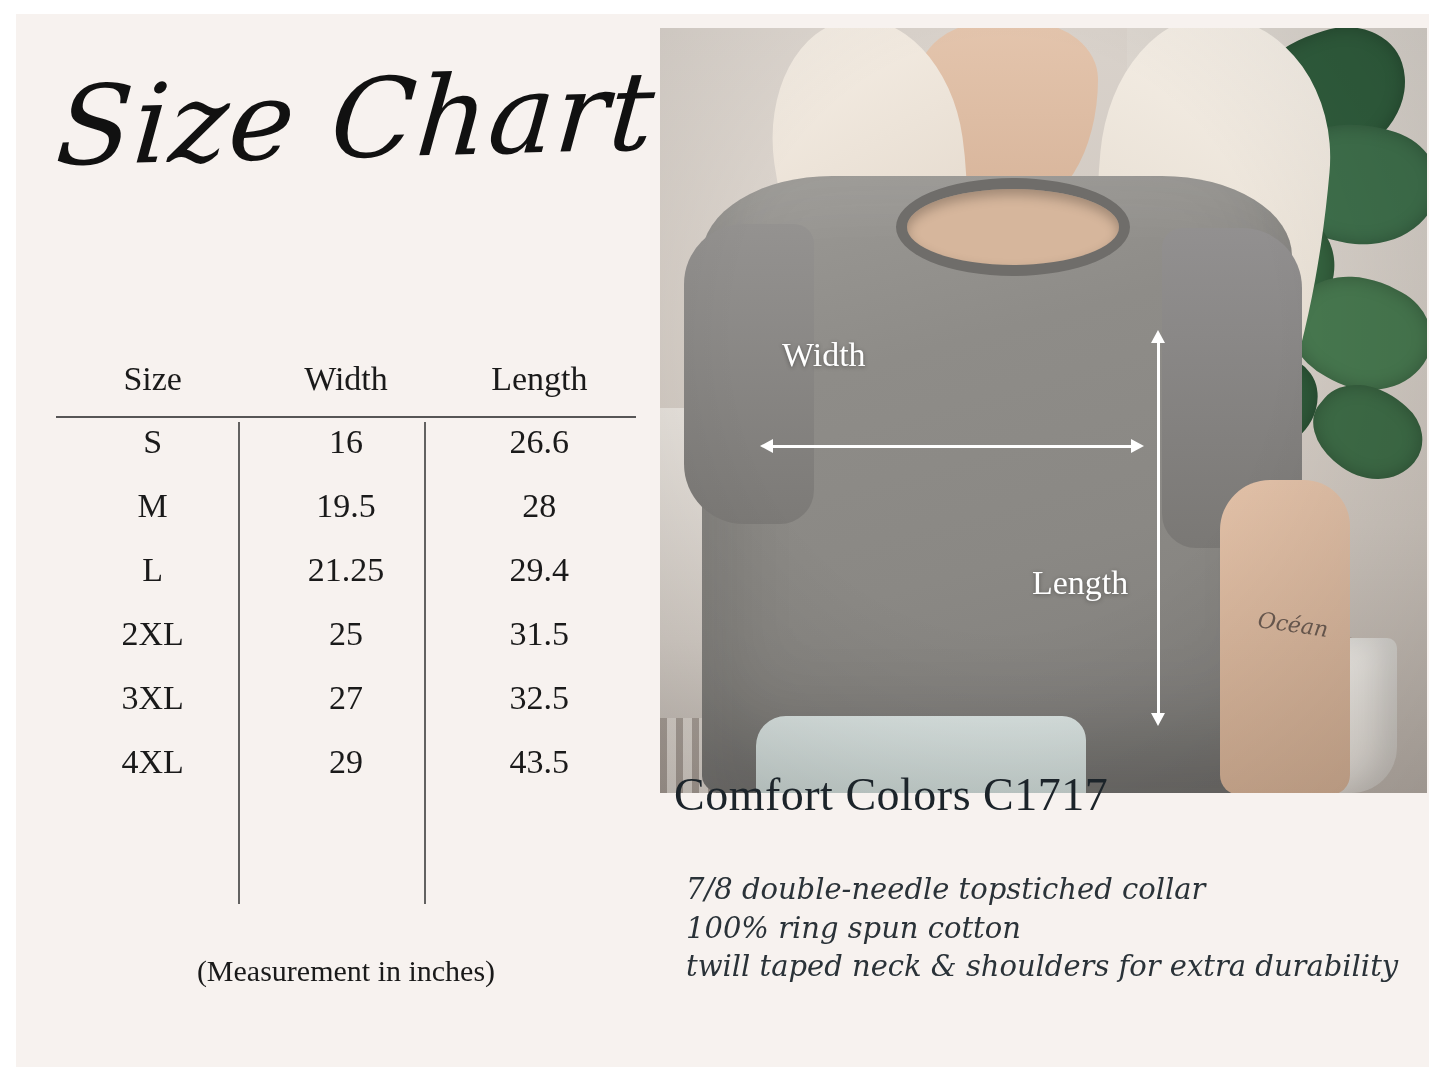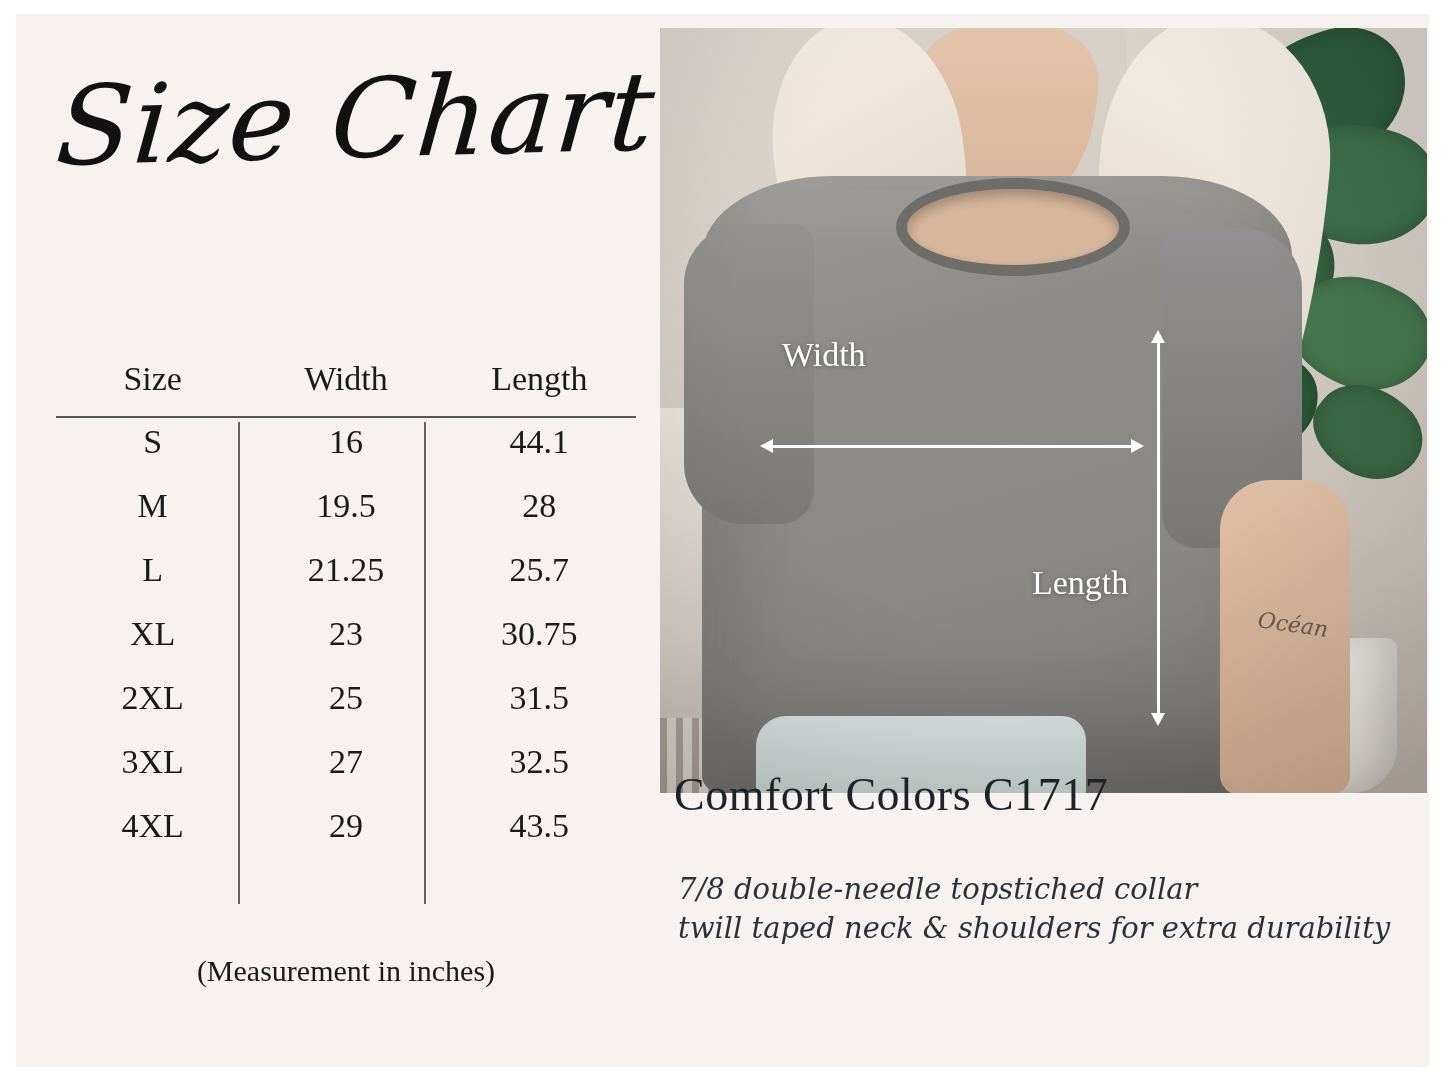--- a/index.html
+++ b/index.html
@@ -287,20 +287,21 @@
     padding: 0;
     list-style: none;
   }
   .feature-list li {
     font-family: "DejaVu Serif", serif;
     font-style: italic;
     font-size: 29px;
     line-height: 1.33;
     color: #2a3238;
     white-space: nowrap;
+    margin-left: 8px;
   }
 </style>
 </head>
 <body>
 
 <div class="page">
 
   <div class="frame-top"></div>
   <div class="frame-bottom"></div>
   <div class="frame-left"></div>
@@ -316,36 +317,31 @@
           <tr>
             <th>Size</th>
             <th>Width</th>
             <th>Length</th>
           </tr>
         </thead>
         <tbody>
           <tr>
             <td>S</td>
             <td>16</td>
-            <td>44.1</td>
+            <td>26.6</td>
           </tr>
           <tr>
             <td>M</td>
             <td>19.5</td>
             <td>28</td>
           </tr>
           <tr>
             <td>L</td>
             <td>21.25</td>
-            <td>25.7</td>
-          </tr>
-          <tr>
-            <td>XL</td>
-            <td>23</td>
-            <td>30.75</td>
+            <td>29.4</td>
           </tr>
           <tr>
             <td>2XL</td>
             <td>25</td>
             <td>31.5</td>
           </tr>
           <tr>
             <td>3XL</td>
             <td>27</td>
             <td>32.5</td>
@@ -399,17 +395,18 @@
       <div class="overlay-label lbl-width">Width</div>
       <div class="overlay-label lbl-length">Length</div>
       <div class="arrow-h"></div>
       <div class="arrow-v"></div>
     </div>
 
     <div class="product-name">Comfort Colors C1717</div>
 
     <ul class="feature-list">
       <li>7/8 double-needle topstiched collar</li>
+      <li>100% ring spun cotton</li>
       <li>twill taped neck &amp; shoulders for extra durability</li>
     </ul>
   </div>
 
 </div>
 
 </body></html>

